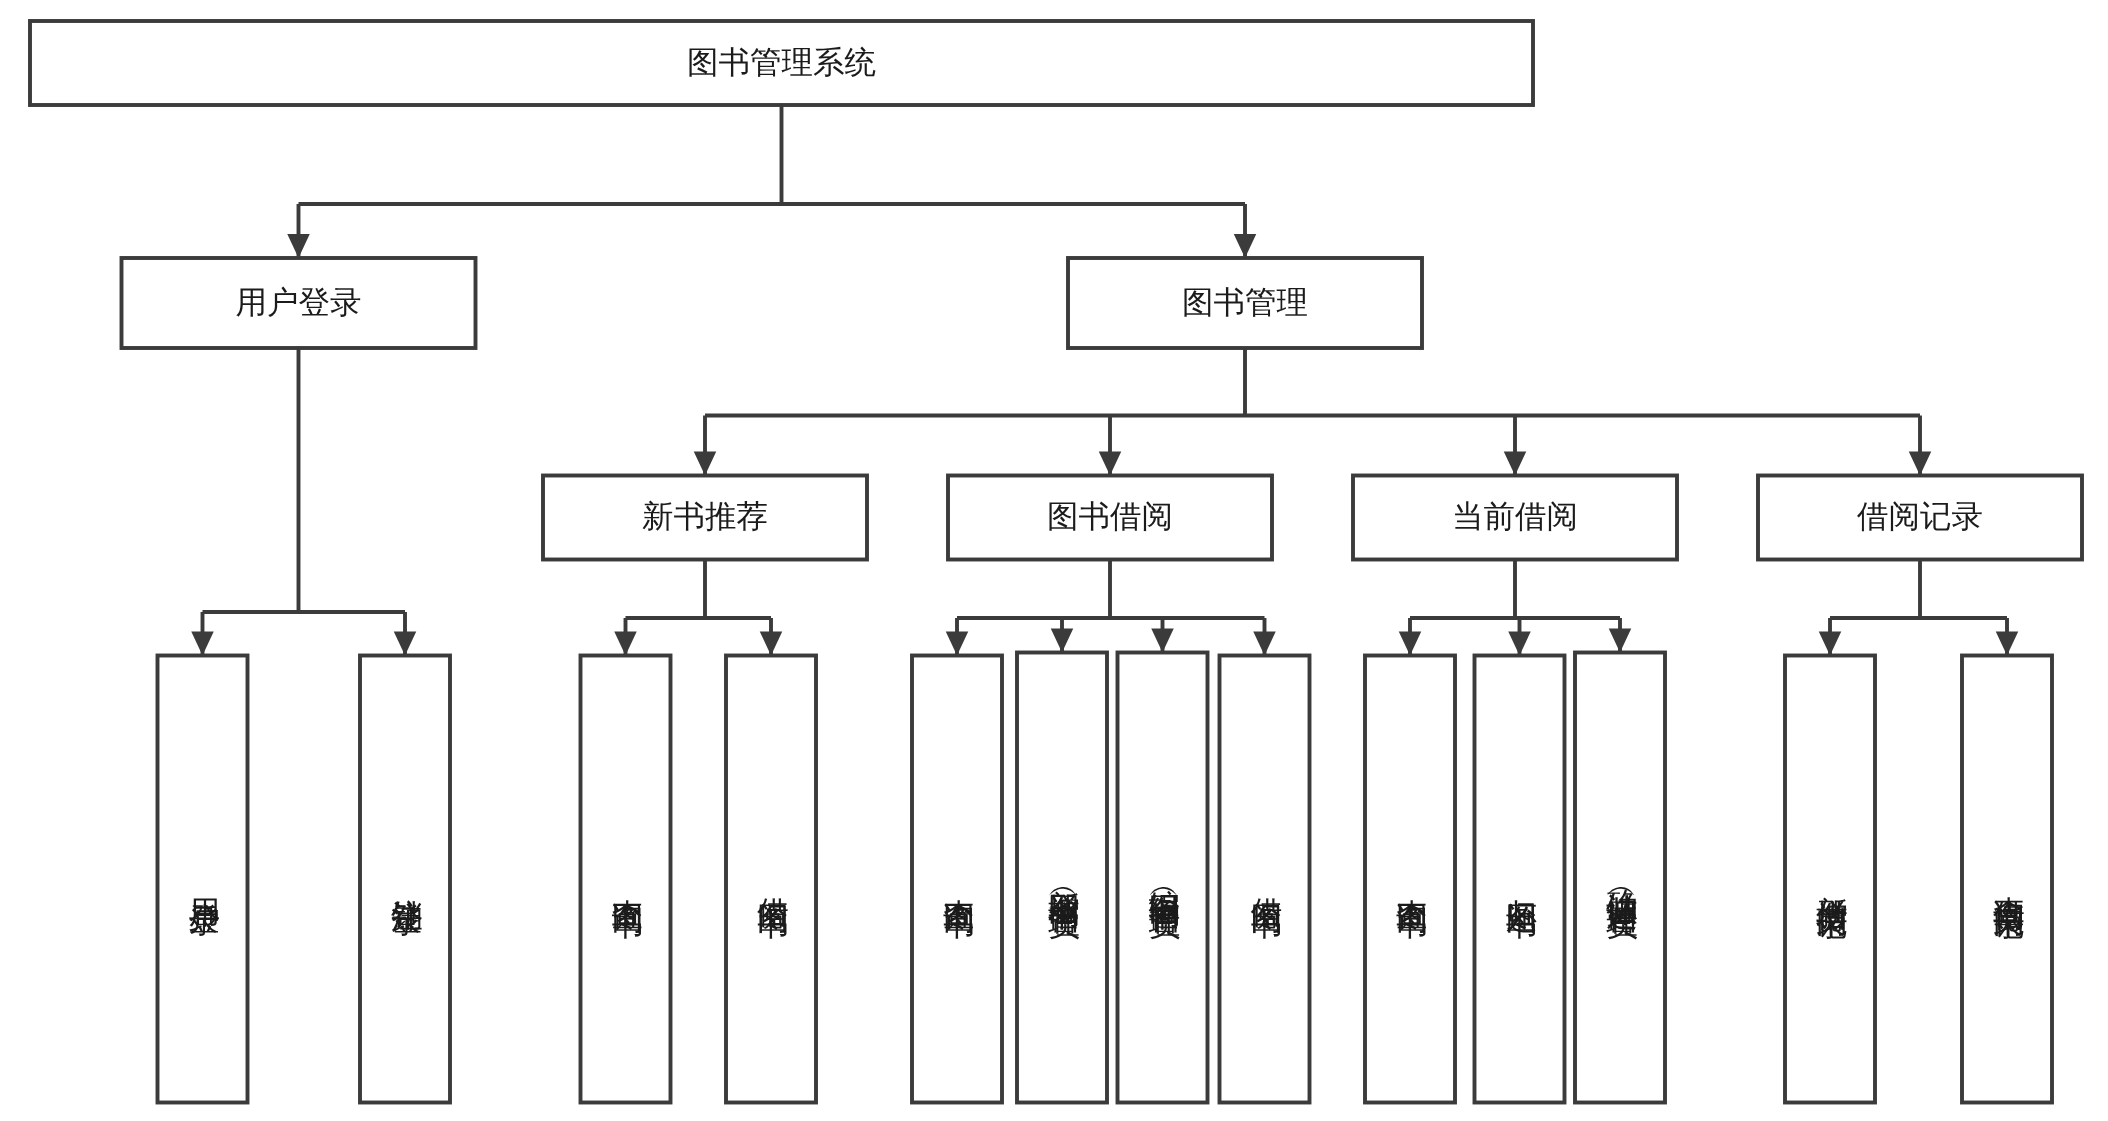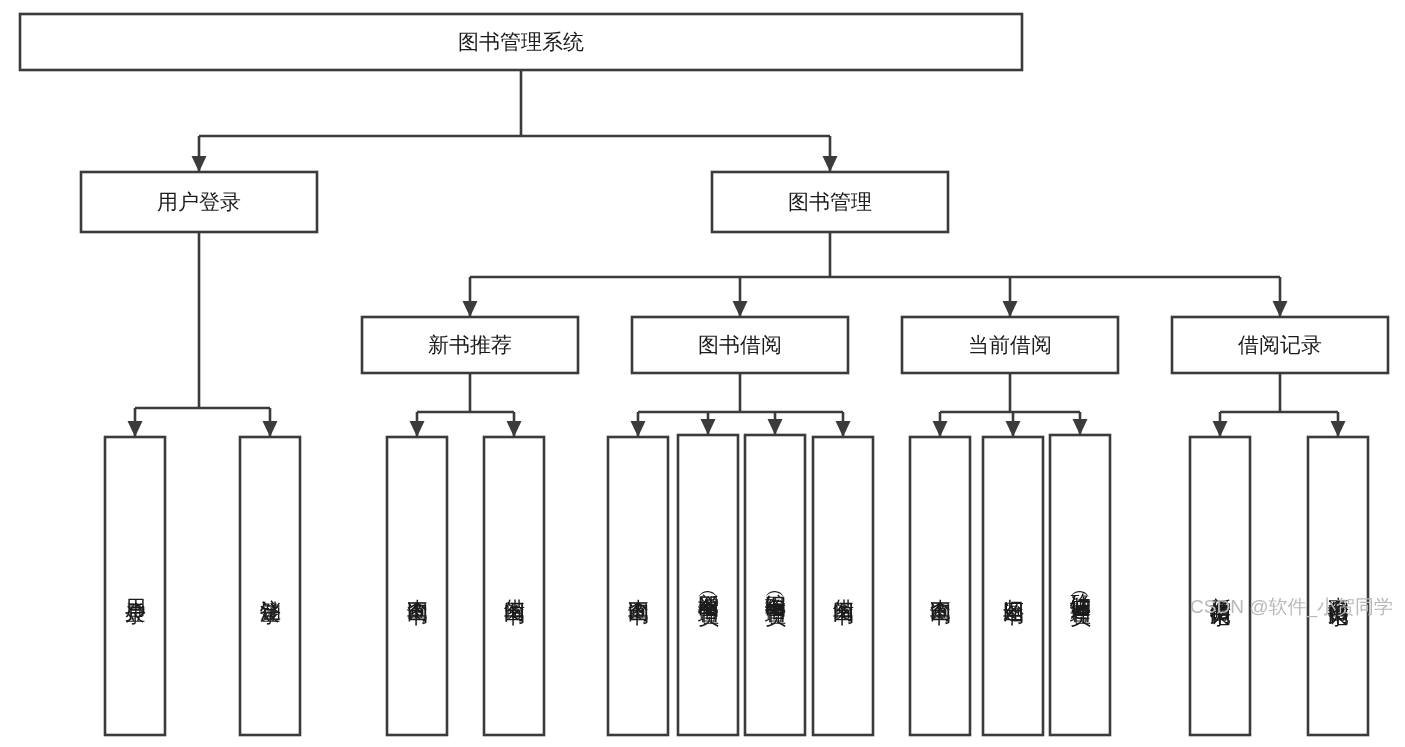--- a/index.html
+++ b/index.html
@@ -217,14 +217,13 @@
       <div class="leaf-label" style="left: 678px; top: 435px; width: 60px; height: 300px;">新增图书（管理员）</div>
       <div class="leaf-label" style="left: 745px; top: 435px; width: 60px; height: 300px;">编辑图书（管理员）</div>
       <div class="leaf-label" style="left: 813px; top: 437px; width: 60px; height: 298px;">借阅图书</div>
       <div class="leaf-label" style="left: 910px; top: 437px; width: 60px; height: 298px;">查询图书</div>
       <div class="leaf-label" style="left: 983px; top: 437px; width: 60px; height: 298px;">归还图书</div>
       <div class="leaf-label" style="left: 1050px; top: 435px; width: 60px; height: 300px;">确认归还（管理员）</div>
       <div class="leaf-label" style="left: 1190px; top: 437px; width: 60px; height: 298px;">新增借阅记录</div>
       <div class="leaf-label" style="left: 1308px; top: 437px; width: 60px; height: 298px;">查询借阅记录</div>
     </div>
 
-  <div class="watermark">CSDN @软件_小贺同学</div>
 </div>
 
 </body></html>

